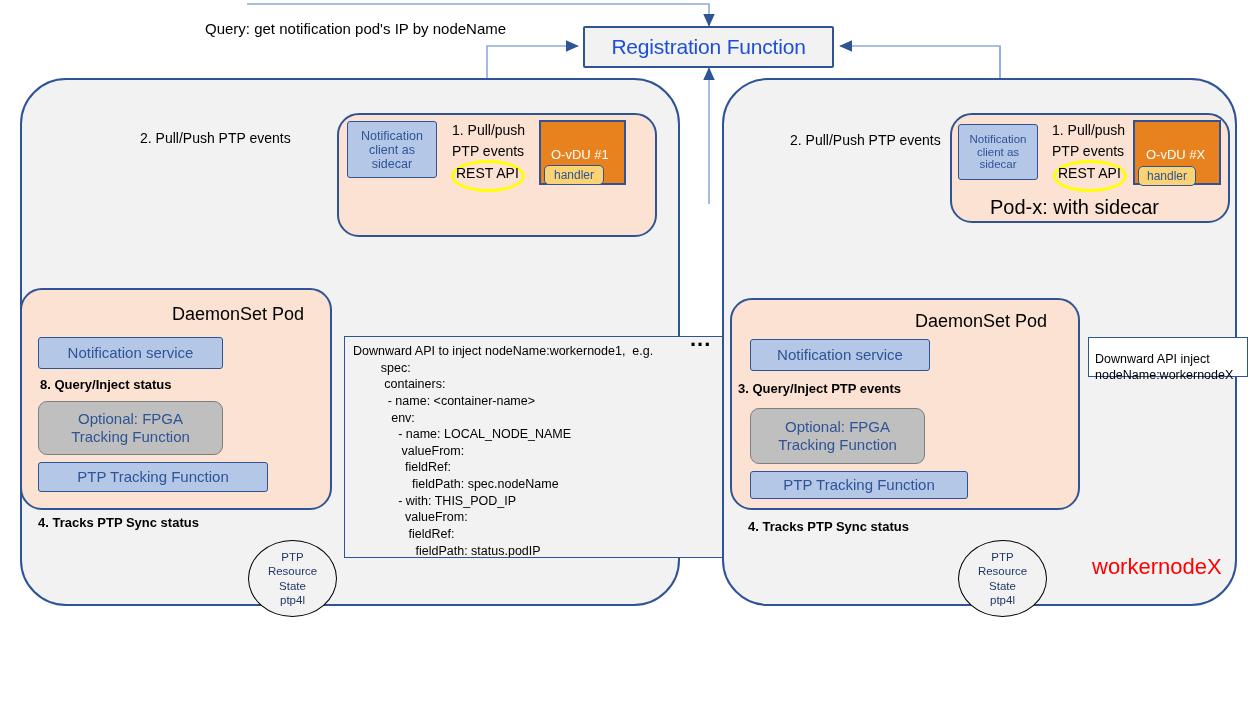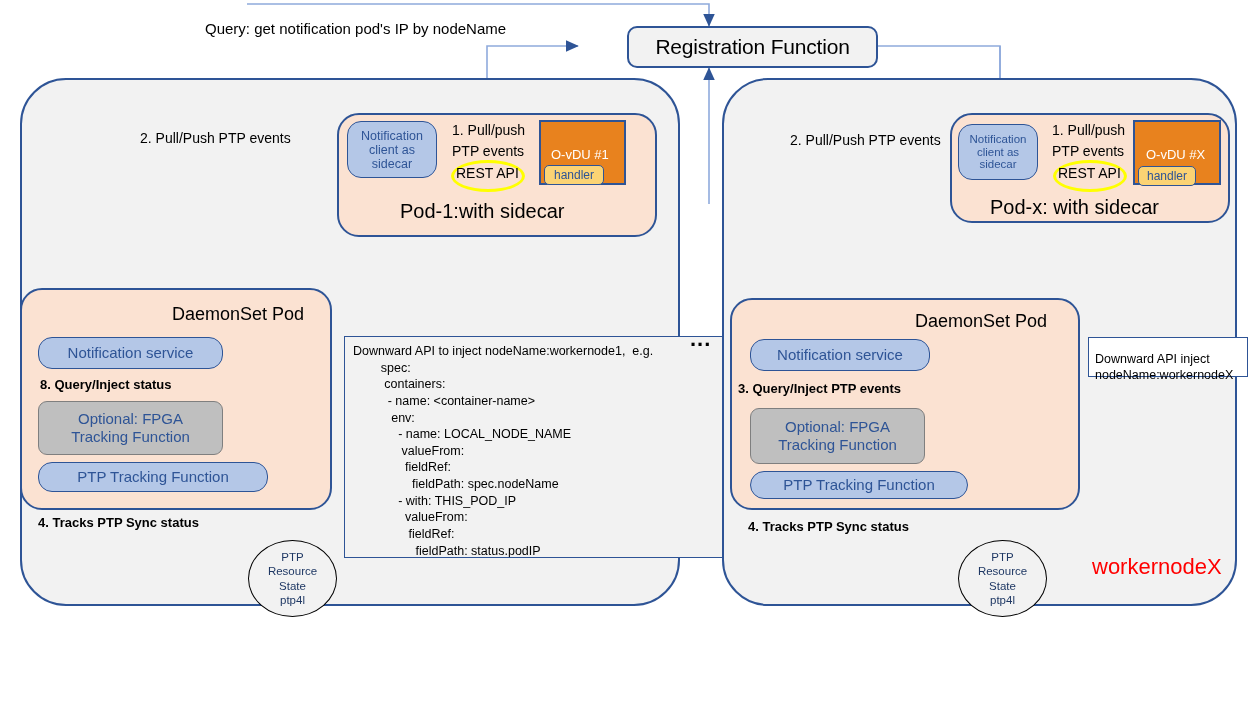--- a/index.html
+++ b/index.html
@@ -21,27 +21,26 @@
   .worker-node {
     background: #F2F2F2;
     border: 2px solid #2E5496;
     border-radius: 46px;
   }
 
   
   .reg-func {
     background: #F2F2F2;
     border: 2px solid #2E5496;
-    border-radius: 10px;
-    display: flex; align-items: center; justify-content: center;
-    color: #000000;
+    border-radius: 2px;
+    display: flex; align-items: center; justify-content: center;
+    color: #1d4ed8;
     font-size: 21px;
     letter-spacing: -0.2px;
     white-space: nowrap;
-    margin-left: 44px;
   }
 
   
   .pod {
     background: #FBE2D2;
     border: 2px solid #2E5496;
     border-radius: 22px;
   }
   .pod-title {
     position: absolute;
@@ -53,21 +52,21 @@
     position: absolute;
     color: #000000;
     font-size: 18px;
     white-space: nowrap;
   }
 
   
   .bluebox {
     background: #B4C7E7;
     border: 1.5px solid #2E5496;
-    border-radius: 14px;
+    border-radius: 3px;
     display: flex; align-items: center; justify-content: center;
     text-align: center;
     color: #2E5496;
     line-height: 1.12;
   }
   .greybox {
     background: #BFBFBF;
     border: 1.5px solid #7F7F7F;
     border-radius: 9px;
     display: flex; align-items: center; justify-content: center;
@@ -254,21 +253,20 @@
     <span>Registration Function</span>
   </div>
 
   <div class="lbl lbl-15" style="left:205px; top:20px;">Query: get notification pod's IP by nodeName</div>
 
   <div class="abs worker-node" style="left:20px; top:78px; width:660px; height:528px;"></div>
 
   <div class="lbl-red" style="left:512px; top:521px;">workernode1</div>
 
   <div class="abs pod" style="left:337px; top:113px; width:320px; height:124px;"></div>
-  <div class="pod-title" style="left:400px; top:200px;">Pod-1:with sidecar</div>
 
   <div class="abs bluebox" style="left:347px; top:121px; width:90px; height:57px; font-size:12.5px; flex-direction:column;">
     <span>Notification</span>
     <span>client as</span>
     <span>sidecar</span>
   </div>
 
   <div class="abs odu" style="left:539px; top:120px; width:87px; height:65px;"></div>
   <div class="odu-label" style="left:551px; top:147px;">O-vDU #1</div>
   <div class="handler" style="left:544px; top:165px; width:58px; height:18px;">handler</div>

